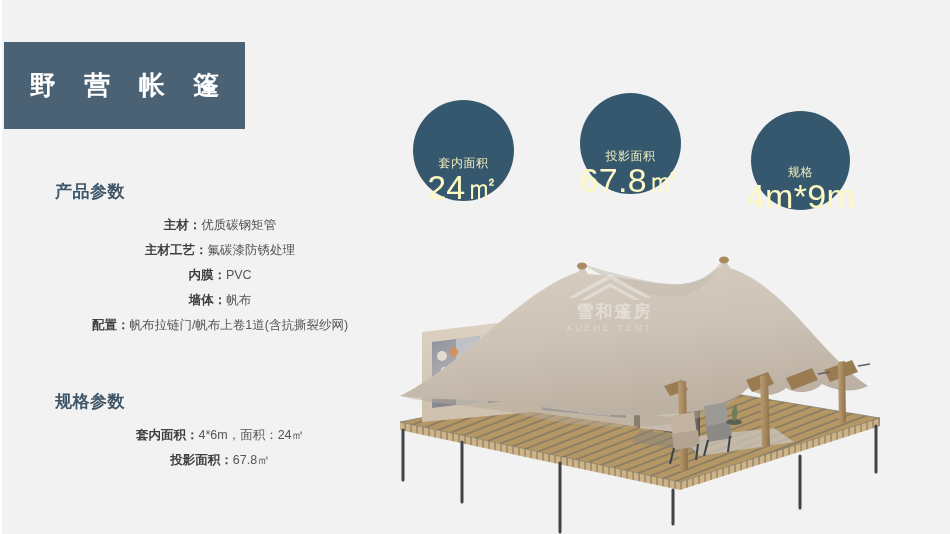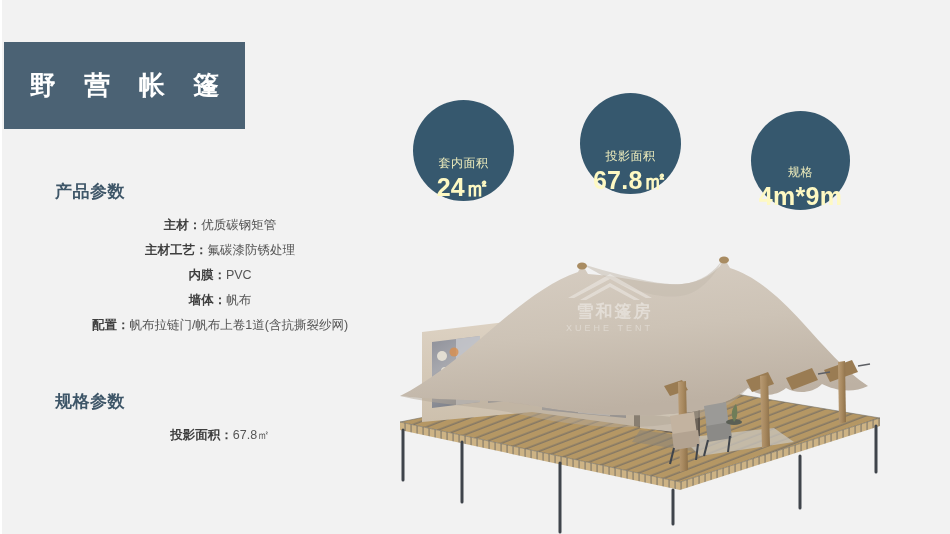--- a/index.html
+++ b/index.html
@@ -92,23 +92,23 @@
   #stat-2 { left: 749px; top: 111px;  width: 99px;  height: 99px;  }
 
   .stat-label {
     font-size: 12px;
     line-height: 15px;
     opacity: 0.93;
     margin-bottom: 2px;
     letter-spacing: 0.5px;
   }
   .stat-value {
-    font-size: 25px;
+    font-size: 34px;
     line-height: 28px;
-    font-weight: 700;
+    font-weight: 400;
     letter-spacing: 0.3px;
     white-space: nowrap;
   }
 
   
   #tent-illustration {
     position: absolute;
     left: 380px;
     top: 190px;
     width: 570px;
@@ -168,20 +168,23 @@
       <span class="spec-label">墙体：</span><span class="spec-value">帆布</span>
     </div>
     <div class="spec-row">
       <span class="spec-label">配置：</span><span class="spec-value">帆布拉链门/帆布上卷1道(含抗撕裂纱网)</span>
     </div>
   </div>
 
   <div id="size-block" class="spec-block">
     <div class="block-heading">规格参数</div>
 
+    <div class="spec-row">
+      <span class="spec-label">套内面积：</span><span class="spec-value">4*6m，面积：24㎡</span>
+    </div>
     <div class="spec-row">
       <span class="spec-label">投影面积：</span><span class="spec-value">67.8㎡</span>
     </div>
   </div>
 
   <div id="stat-0" class="stat-circle">
     <div class="stat-label">套内面积</div>
     <div class="stat-value"><span>24</span><span>㎡</span></div>
   </div>
 

